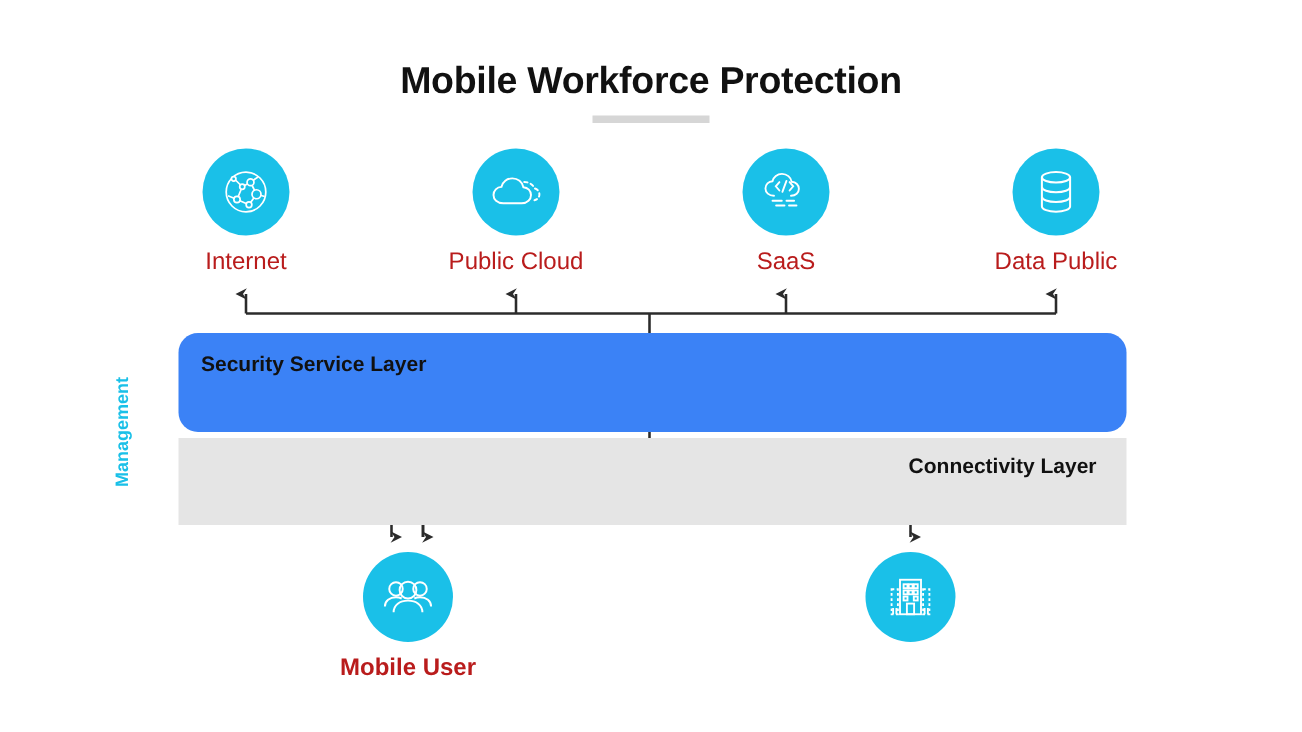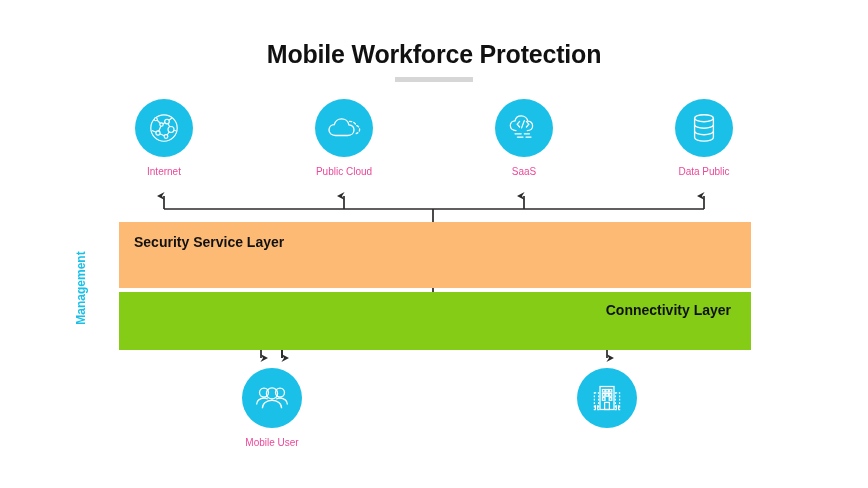--- a/index.html
+++ b/index.html
@@ -55,40 +55,41 @@
     display: flex;
     align-items: center;
     justify-content: center;
   }
   .node.big .circle {
     width: 60px;
     height: 60px;
   }
   .node .label {
     margin-top: 9px;
-    font-size: 10px;
-    color: #ec4899;
+    font-size: 16px;
+    color: #b91c1c;
     white-space: nowrap;
   }
 
   
   .band {
     position: absolute;
     left: 119px;
     width: 632px;
   }
   .band-security {
     top: 222px;
     height: 66px;
-    background: #fdba74;
+    background: #3b82f6;
+    border-radius: 13px;
   }
   .band-connectivity {
     top: 292px;
     height: 58px;
-    background: #84cc16;
+    background: #e5e5e5;
   }
   .band-label {
     position: absolute;
     font-size: 14px;
     font-weight: bold;
     color: #111111;
     white-space: nowrap;
   }
   .band-security .band-label {
     left: 15px;
@@ -229,21 +230,21 @@
           <ellipse cx="14" cy="7.2" rx="9.4" ry="3.5"></ellipse>
           <path d="M4.6 7.2 L4.6 26.6 C4.6 28.5 8.8 30.1 14 30.1 C19.2 30.1 23.4 28.5 23.4 26.6 L23.4 7.2"></path>
           <path d="M4.6 13.7 C4.6 15.6 8.8 17.2 14 17.2 C19.2 17.2 23.4 15.6 23.4 13.7"></path>
           <path d="M4.6 20.2 C4.6 22.1 8.8 23.7 14 23.7 C19.2 23.7 23.4 22.1 23.4 20.2"></path>
         </g>
       </svg>
     </div>
     <div class="label">Data Public</div>
   </div>
 
-  <div class="node big" style="left:212px; top:368px;">
+  <div class="node big" style="left:212px; top:368px;font-weight:bold;">
     <div class="circle">
       <svg width="36" height="28" viewBox="0 0 36 28">
         <g fill="none" stroke="#ffffff" stroke-width="1.3">
           <circle cx="10" cy="8.6" r="4.5"></circle>
           <circle cx="26" cy="8.6" r="4.5"></circle>
           <path d="M2.6 20.4 C2.6 16.6 5.8 14.2 10 14.2 C11.4 14.2 12.7 14.5 13.8 15"></path>
           <path d="M33.4 20.4 C33.4 16.6 30.2 14.2 26 14.2 C24.6 14.2 23.3 14.5 22.2 15"></path>
           <circle cx="18" cy="9.4" r="5.6"></circle>
           <path d="M8.4 24.2 C8.4 19.3 12.6 16.4 18 16.4 C23.4 16.4 27.6 19.3 27.6 24.2"></path>
         </g>

